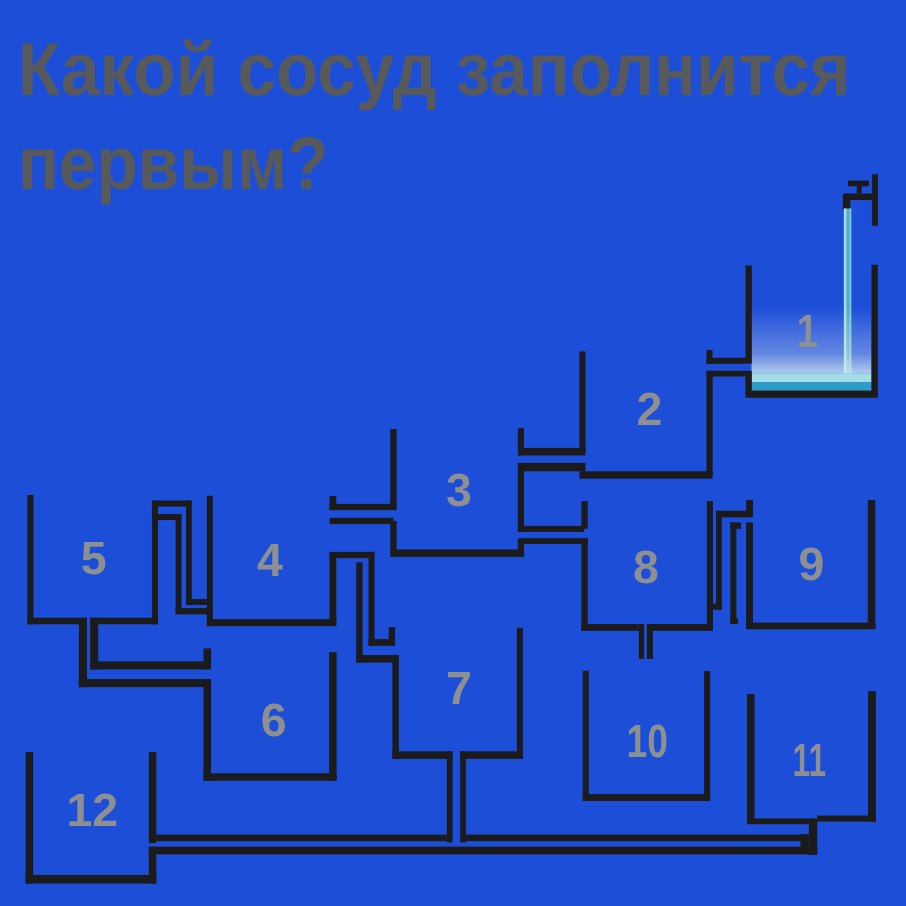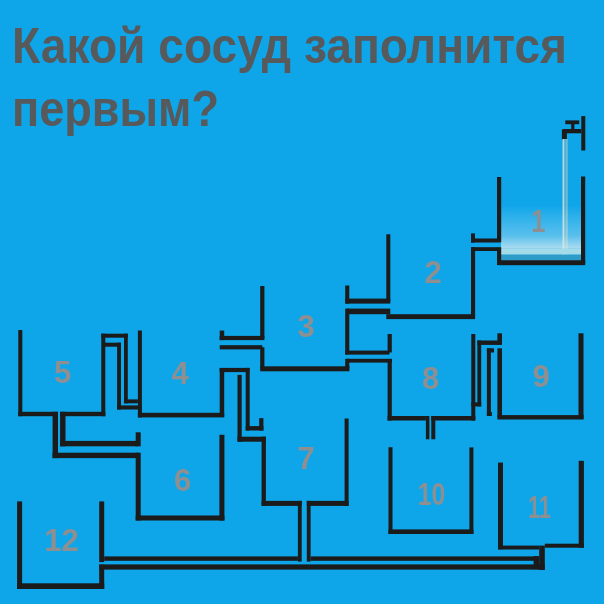--- a/index.html
+++ b/index.html
@@ -1,16 +1,16 @@
 <!DOCTYPE html>
 <html><head>
 <meta charset="utf-8">
 <style>
   html,body{margin:0;padding:0;background:#ffffff;}
-  #stage{position:relative;width:604px;height:604px;background:#0ea5e9;overflow:hidden;
+  #stage{position:relative;width:604px;height:604px;background:#1d4ed8;overflow:hidden;
          font-family:"Liberation Sans", sans-serif;}
   svg{position:absolute;left:0;top:0;}
 </style>
 </head>
 <body>
 <div id="stage">
 
 <svg width="604" height="604" viewBox="0 0 604 604">
   <g fill="#58595b">
     <text x="12" y="63" font-size="50" font-weight="bold" textLength="555" lengthAdjust="spacingAndGlyphs">Какой сосуд заполнится</text>

